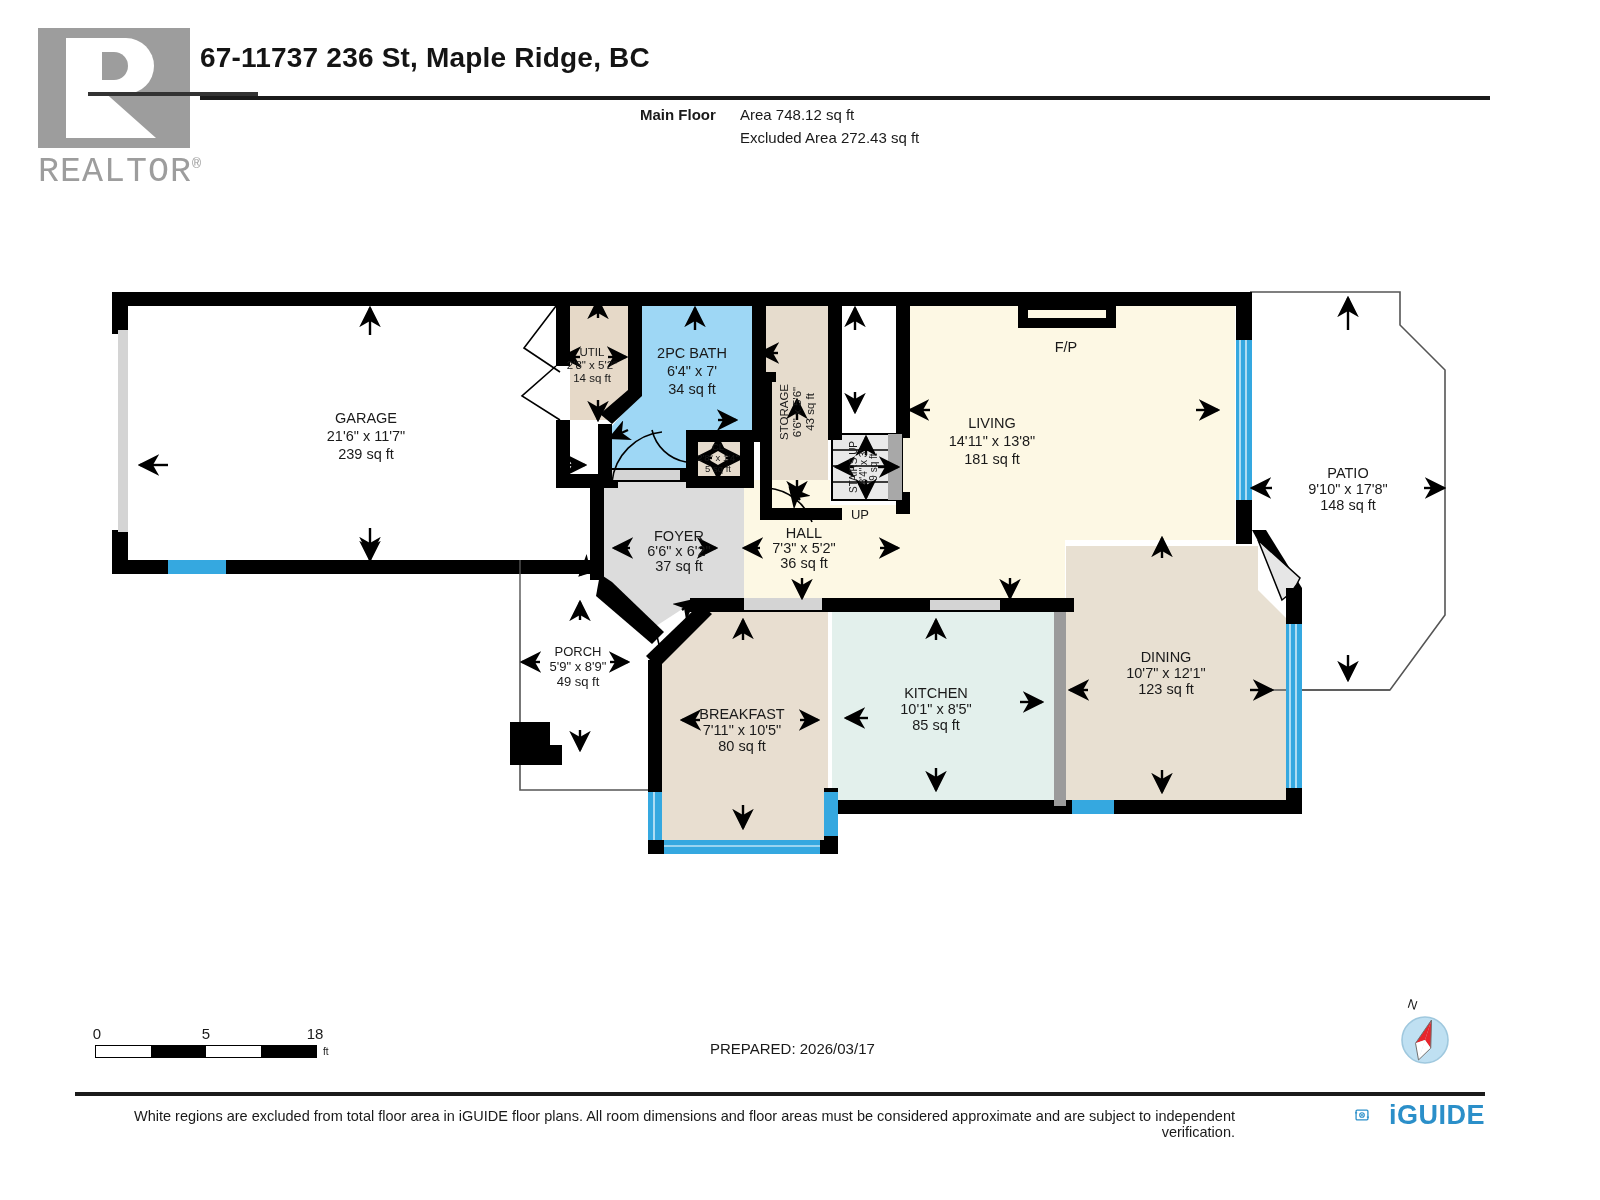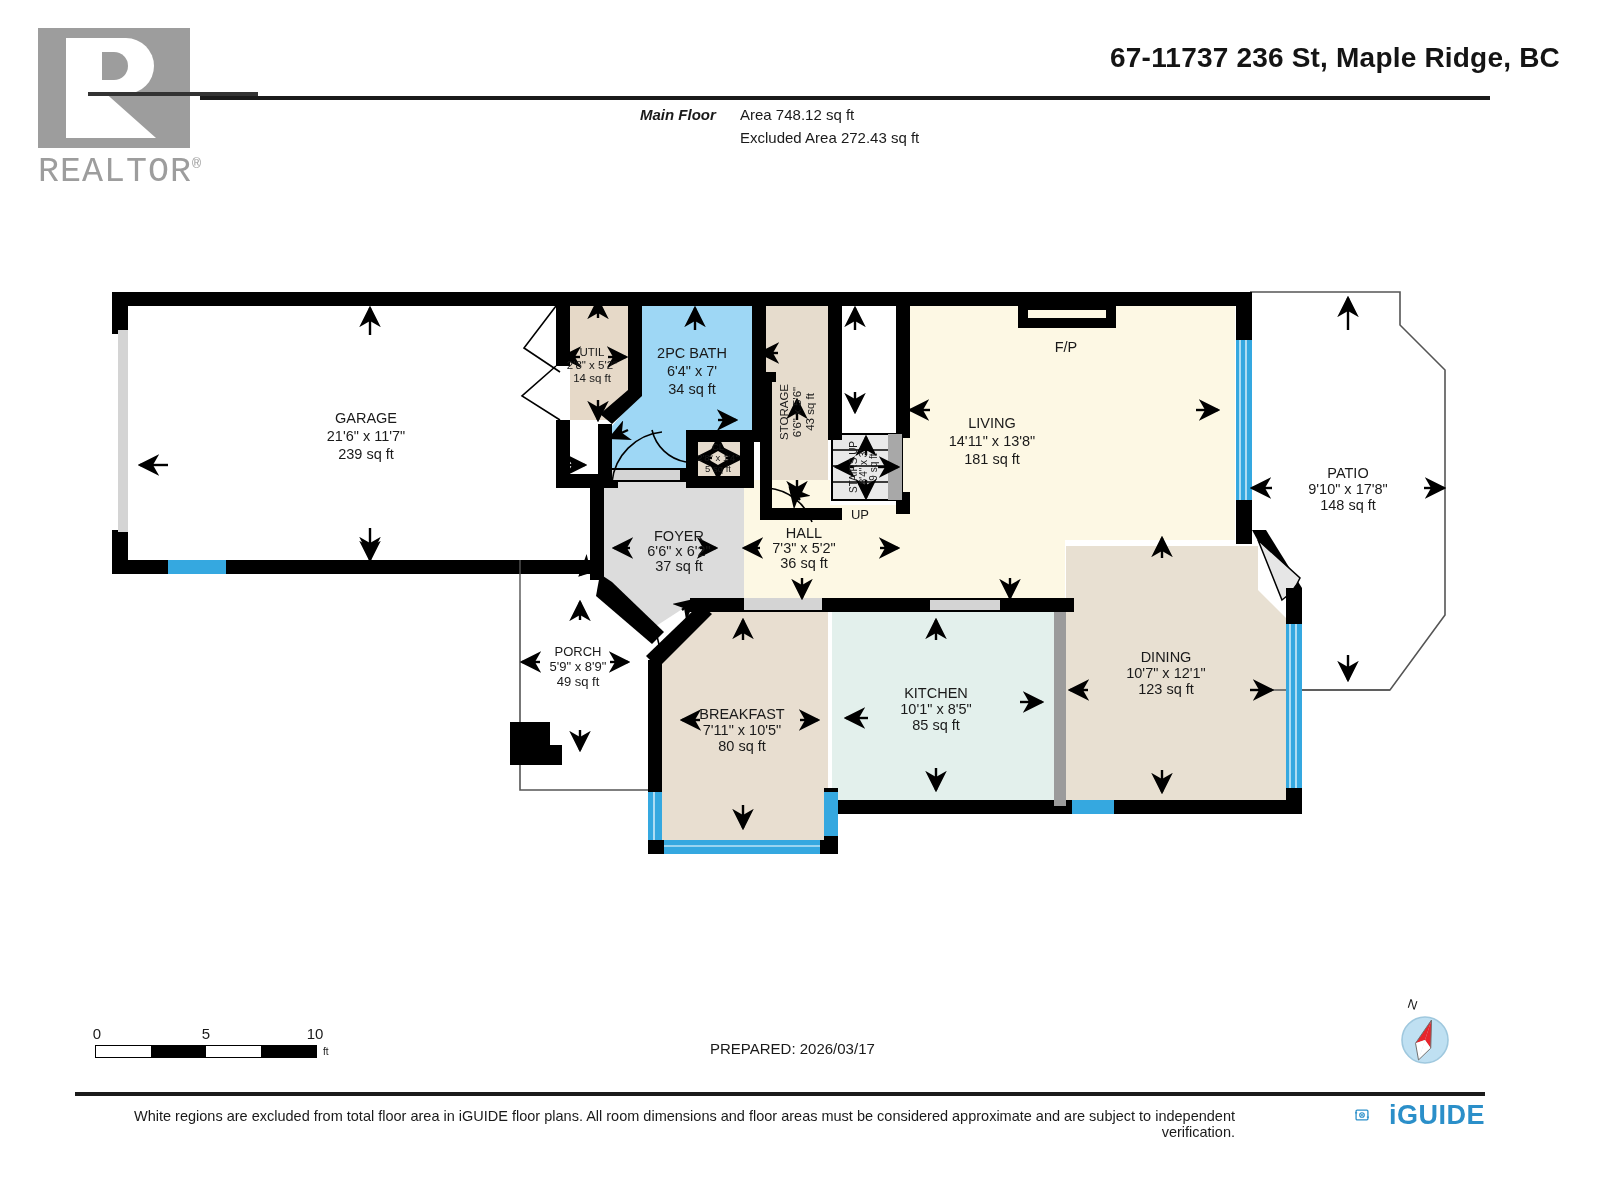--- a/index.html
+++ b/index.html
@@ -38,27 +38,27 @@
   }
   #realtor-rule {
     position:absolute; left:50px; top:64px; width:170px; height:4px; background:#333333;
   }
   #realtor-word {
     position:absolute; left:0; top:124px; width:180px;
     font-size:35px; letter-spacing:1px; color:#9d9d9d; font-family:Liberation Mono, monospace;
   }
   #realtor-reg { font-size:15px; vertical-align:super; }
 
-  #title-block { position:absolute; left:200px; top:42px; width:1360px; text-align:right; }
+  #title-block { position:absolute; left:200px; top:42px; width:1360px; text-align:left; }
   #plan-title { font-size:28px; font-weight:bold; color:#141414; letter-spacing:0.2px; }
   #title-rule { position:absolute; left:200px; top:96px; width:1290px; height:4px; background:#1a1a1a; }
 
   #area-block { position:absolute; left:640px; top:106px; font-size:15px; }
   .area-row { display:flex; margin-bottom:6px; }
-  .area-label { font-weight:bold; width:100px;font-style:italic; }
+  .area-label { font-weight:bold; width:100px; }
   .area-value { white-space:nowrap; }
 
   
   #plan { position:absolute; left:0; top:0; width:1600px; height:1200px; }
   #plan svg { display:block; }
 
   
   #scale-bar { position:absolute; left:95px; top:1025px; width:260px; height:45px; }
   .scale-nums { position:relative; height:18px; font-size:15px; }
   .scale-num { position:absolute; top:0; transform:translateX(-50%); }
@@ -395,21 +395,21 @@
       <text x="1348" y="510">148 sq ft</text>
     </g>
   </g>
 </svg>
 </div>
 
 <div id="scale-bar">
   <div class="scale-nums">
     <span class="scale-num" style="left:2px;">0</span>
     <span class="scale-num" style="left:111px;">5</span>
-    <span class="scale-num" style="left:220px;">10</span>
+    <span class="scale-num" style="left:220px;">18</span>
   </div>
   <div id="scale-track">
     <div class="seg-w"></div>
     <div class="seg-b"></div>
     <div class="seg-w"></div>
     <div class="seg-b"></div>
   </div>
   <span id="scale-unit">ft</span>
 </div>
 

